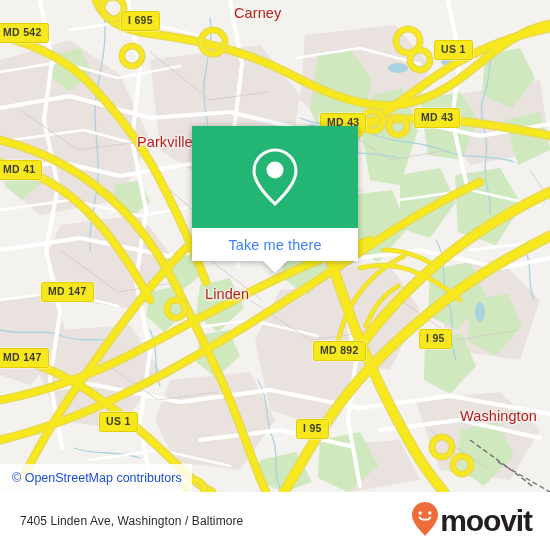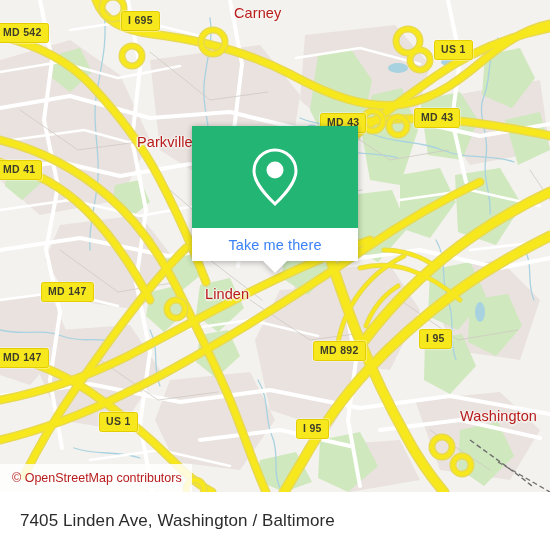--- a/index.html
+++ b/index.html
@@ -103,40 +103,40 @@
   
   #attribution {
     position: absolute;
     left: 0;
     top: 464px;
     height: 28px;
     padding: 0 10px 0 12px;
     display: flex;
     align-items: center;
     background: rgba(255,255,255,.82);
-    color: #b91c1c;
+    color: #1d4ed8;
     font-size: 12.5px;
     font-family: "Liberation Sans", sans-serif;
   }
 
   
   #footer {
     position: absolute;
     left: 0; top: 492px;
     width: 550px; height: 58px;
     background: #ffffff;
     display: flex;
     align-items: center;
     justify-content: space-between;
     padding: 0 18px 0 20px;
     box-sizing: border-box;
   }
   #footer-address {
     color: #2b2b2b;
-    font-size: 17px;
+    font-size: 12px;
     font-family: "Liberation Sans", sans-serif;
     letter-spacing: .1px;
   }
   #brand {
     display: flex;
     align-items: center;
     gap: 1px;
   }
   #brand-word {
     color: #231f20;
@@ -397,15 +397,26 @@
       <div id="popup-tail"></div>
     </div>
 
     <div id="attribution">
       <span>© OpenStreetMap contributors</span>
     </div>
   </div>
 
   <div id="footer">
     <div id="footer-address">7405 Linden Ave, Washington / Baltimore</div>
+    <div id="brand">
+      <span>
+        <svg width="28" height="36" viewBox="0 0 28 36" aria-hidden="true">
+          <path d="M14 1 C6.8 1 1 6.8 1 14 C1 22.5 11 31 14 35 C17 31 27 22.5 27 14 C27 6.8 21.2 1 14 1 Z" fill="#ed6c3a"></path>
+          <circle cx="9.2" cy="12" r="1.7" fill="#ffffff"></circle>
+          <circle cx="18.8" cy="12" r="1.7" fill="#ffffff"></circle>
+          <path d="M8.6 16.4 C10.2 19.6 17.8 19.6 19.4 16.4" fill="none" stroke="#ffffff" stroke-width="1.9" stroke-linecap="round"></path>
+        </svg>
+      </span>
+      <span id="brand-word">moovit</span>
+    </div>
   </div>
 
 </div>
 
 </body></html>

